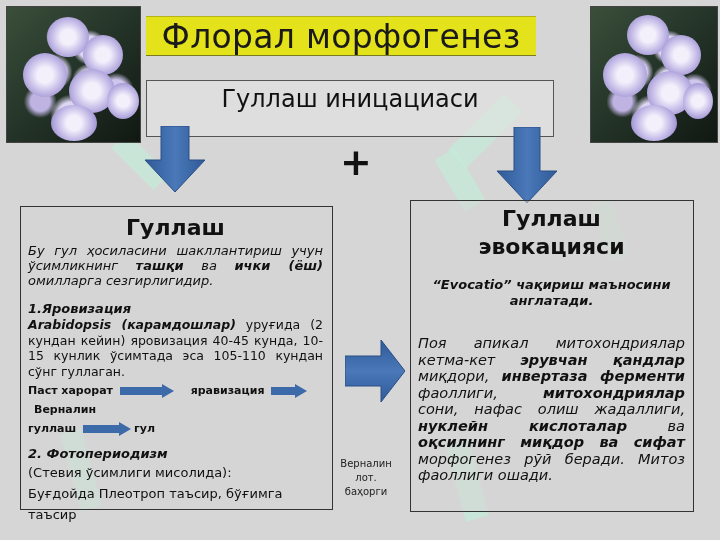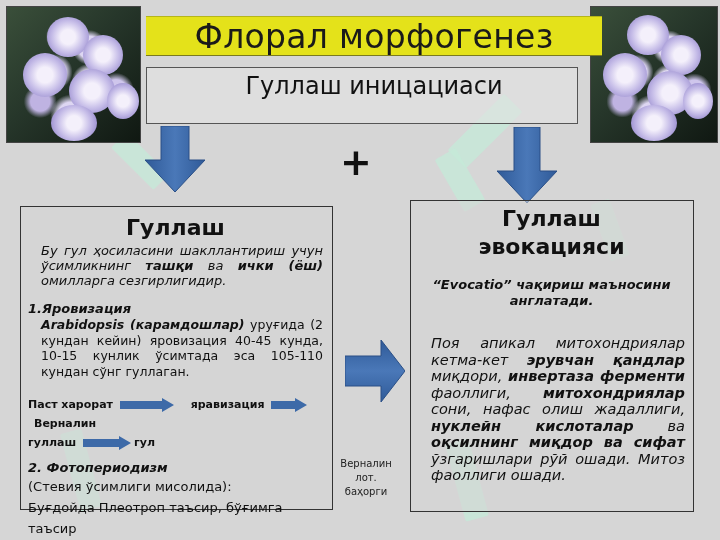--- a/index.html
+++ b/index.html
@@ -24,51 +24,50 @@
         radial-gradient(circle at 82% 62%, #cfc6ec 0 8%, transparent 13%),
         radial-gradient(circle at 48% 80%, #ddd6f2 0 10%, transparent 16%),
         radial-gradient(circle at 25% 70%, #bfb3e2 0 7%, transparent 12%),
         linear-gradient(135deg, #3a4f3a 0%, #26362a 45%, #101812 100%);
     }
     .photo .petal {
       position: absolute; border-radius: 50%;
       background: radial-gradient(circle, #f4f0fb 0 25%, #c6bde8 55%, #9f93d2 80%, transparent 82%);
     }
     .title-bar {
-      position: absolute; left: 146px; top: 16px; width: 456px; height: 38px;
+      position: absolute; left: 146px; top: 16px; width: 390px; height: 38px;
       background: #e4e21a; border-top: 1px solid #b5b51a; border-bottom: 1px solid #7a7a20;
       display: flex; align-items: center; justify-content: center;
     }
     .title-bar span { font-size: 33px; color: #1a1a1a; letter-spacing: 0.3px; }
     .init-box {
-      position: absolute; left: 146px; top: 67px; width: 406px; height: 55px;
+      position: absolute; left: 146px; top: 80px; width: 406px; height: 55px;
       border: 1px solid #555; background: rgba(226,226,226,0.6);
       text-align: center;
-      padding-left: 24px;
     }
     .init-title { font-size: 24px; margin-top: 4px; line-height: 28px; }
     .init-sub { font-size: 11px; margin-top: 2px; }
     .down-arrow { position: absolute; }
     .plus { position: absolute; left: 340px; top: 143px; font-size: 38px; line-height: 38px; font-weight: bold; }
     .box {
       position: absolute; border: 1px solid #333; background: rgba(214,214,214,0.55);
       box-sizing: border-box;
     }
     .box-left { left: 20px; top: 206px; width: 313px; height: 304px; padding: 8px 9px 0 7px; }
     .box-right { left: 410px; top: 200px; width: 284px; height: 312px; padding: 4px 8px 0 7px; }
     .box-head { font-weight: bold; text-align: center; font-size: 22px; line-height: 28px; }
     .box-left .box-head { margin-bottom: 2px; }
     .box-left .box-head .l1 { display:block; line-height: 26px; }
     .box-left .box-head .l2 { display:block; line-height: 30px; margin-top: 4px; }
-    .just { text-align: justify; text-align-last: left; margin-left: 13px; }
+    .just { text-align: justify; text-align-last: left; }
     .p1 { font-size: 13px; font-style: italic; line-height: 15px; margin-top: 2px; }
     .p1 b { font-style: italic; }
     .sec { font-size: 13px; font-weight: bold; font-style: italic; margin-top: 13px; line-height: 16px; }
     .p2 { font-size: 12.5px; line-height: 15.5px; }
-    .flow { font-size: 11px; font-weight: bold; line-height: 19px; margin-top: 16px; }
+    .flow { font-size: 11px; font-weight: bold; line-height: 19px; margin-top: 2px; }
     .flow .arr { display: inline-block; vertical-align: middle; margin: 0 3px; }
     .p3 { font-size: 13px; line-height: 21px; }
     .ev-quote { font-size: 13px; font-style: italic; font-weight: bold; text-align: center; line-height: 16px; margin-top: 16px; }
     .ev-body { font-size: 14.5px; font-style: italic; line-height: 16.5px; margin-top: 26px; }
     .ev-body b { font-style: italic; }
     .side-note {
       position: absolute; left: 336px; top: 457px; width: 60px; text-align: center;
       font-size: 10px; line-height: 14px; color: #222;
     }
     .right-arrow { position: absolute; left: 345px; top: 340px; }
@@ -172,15 +171,15 @@
   <div>баҳорги</div>
 </div>
 
 <div class="box box-right">
   <div class="box-head">
     <div>Гуллаш</div>
     <div>эвокацияси</div>
   </div>
   <div class="ev-quote">“Evocatio” чақириш маъносини англатади.</div>
   <div class="ev-body just">
-    <span>Поя апикал митохондриялар кетма-кет </span><b>эрувчан қандлар</b><span> миқдори, </span><b>инвертаза ферменти</b><span> фаоллиги, </span><b>митохондриялар</b><span> сони, нафас олиш жадаллиги, </span><b>нуклейн кислоталар</b><span> ва </span><b>оқсилнинг миқдор ва сифат</b><span> ўзгаришлари рўй ошади. Митоз фаоллиги ошади.</span>
+    <span>Поя апикал митохондриялар кетма-кет </span><b>эрувчан қандлар</b><span> миқдори, </span><b>инвертаза ферменти</b><span> фаоллиги, </span><b>митохондриялар</b><span> сони, нафас олиш жадаллиги, </span><b>нуклейн кислоталар</b><span> ва </span><b>оқсилнинг миқдор ва сифат</b><span> морфогенез рўй беради. Митоз фаоллиги ошади.</span>
   </div>
 </div>
 
 </body></html>

